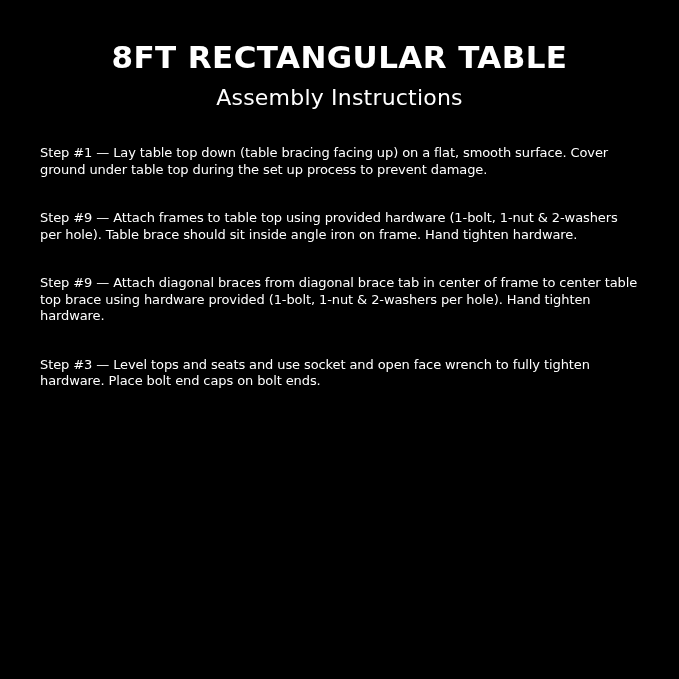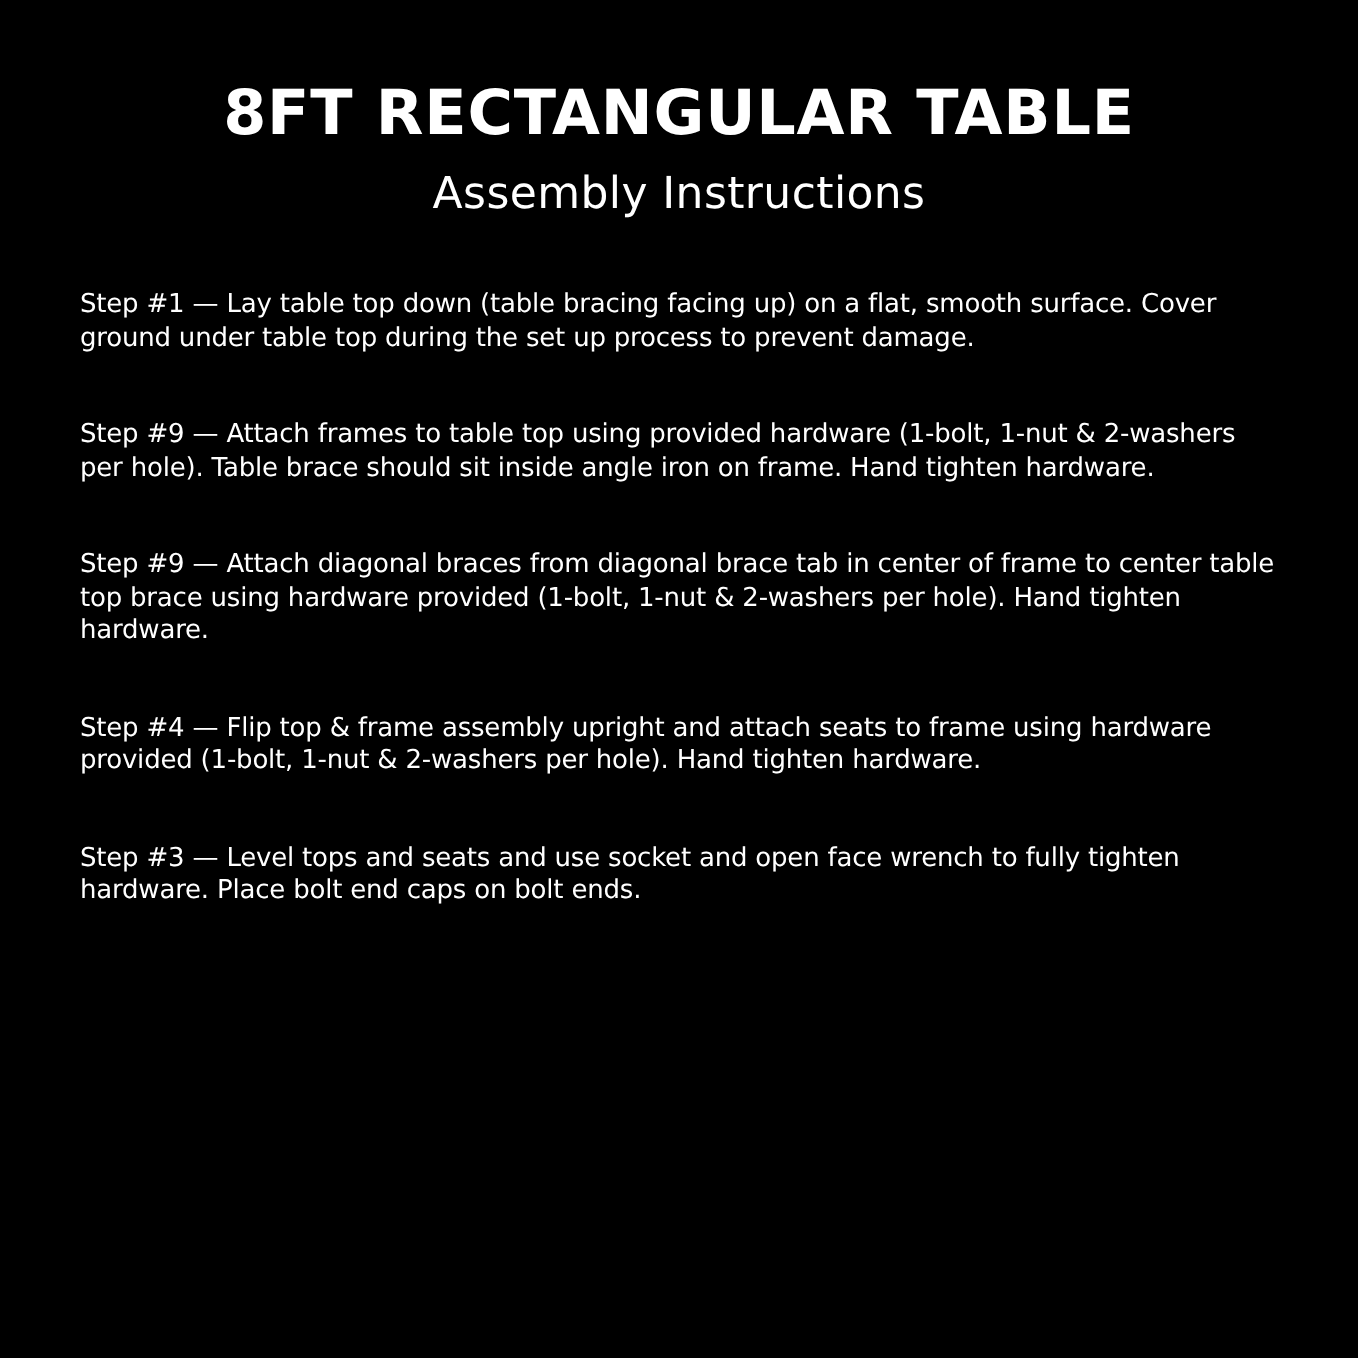--- a/index.html
+++ b/index.html
@@ -83,25 +83,20 @@
       <span class="step-dash">—</span>
       <span class="step-text">Attach frames to table top using provided hardware (1-bolt, 1-nut &amp; 2-washers per hole). Table brace should sit inside angle iron on frame. Hand tighten hardware.</span>
     </p>
 
     <p class="step">
       <span class="step-label">Step #9</span>
       <span class="step-dash">—</span>
       <span class="step-text">Attach diagonal braces from diagonal brace tab in center of frame to center table top brace using hardware provided (1-bolt, 1-nut &amp; 2-washers per hole). Hand tighten hardware.</span>
     </p>
 
-    <p class="step">
-      <span class="step-label">Step #4</span>
-      <span class="step-dash">—</span>
-      <span class="step-text">Flip top &amp; frame assembly upright and attach seats to frame using hardware provided (1-bolt, 1-nut &amp; 2-washers per hole). Hand tighten hardware.</span>
-    </p>
 
     <p class="step">
       <span class="step-label">Step #3</span>
       <span class="step-dash">—</span>
       <span class="step-text">Level tops and seats and use socket and open face wrench to fully tighten hardware. Place bolt end caps on bolt ends.</span>
     </p>
 
   </div>
 </div>
 

